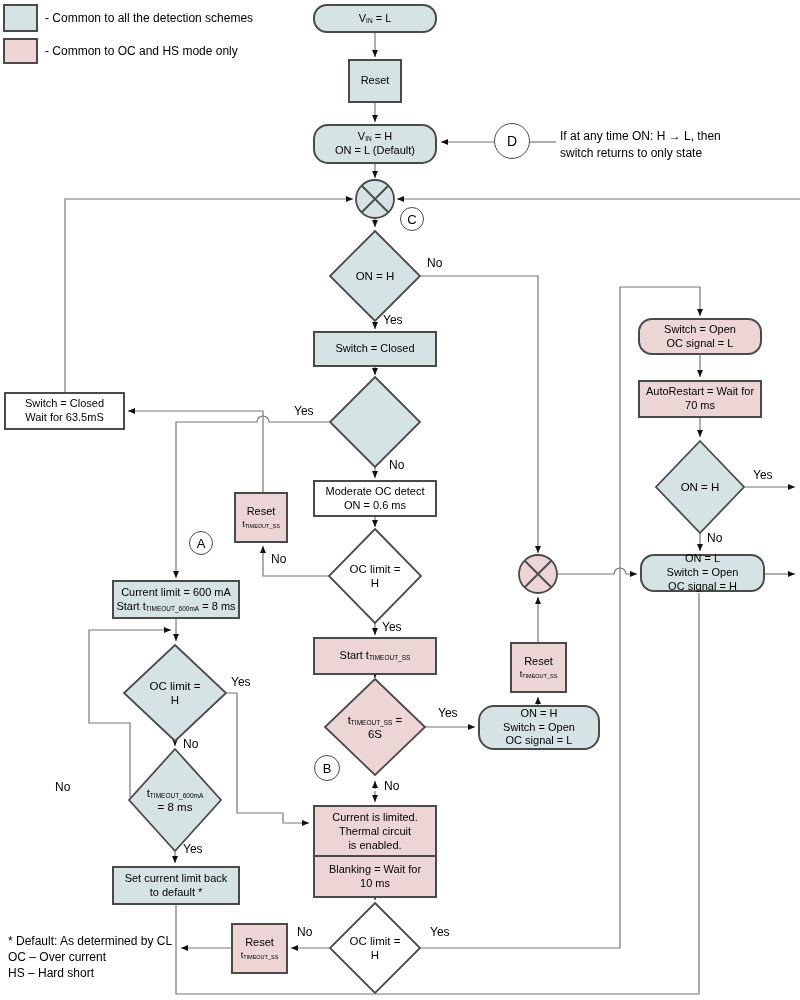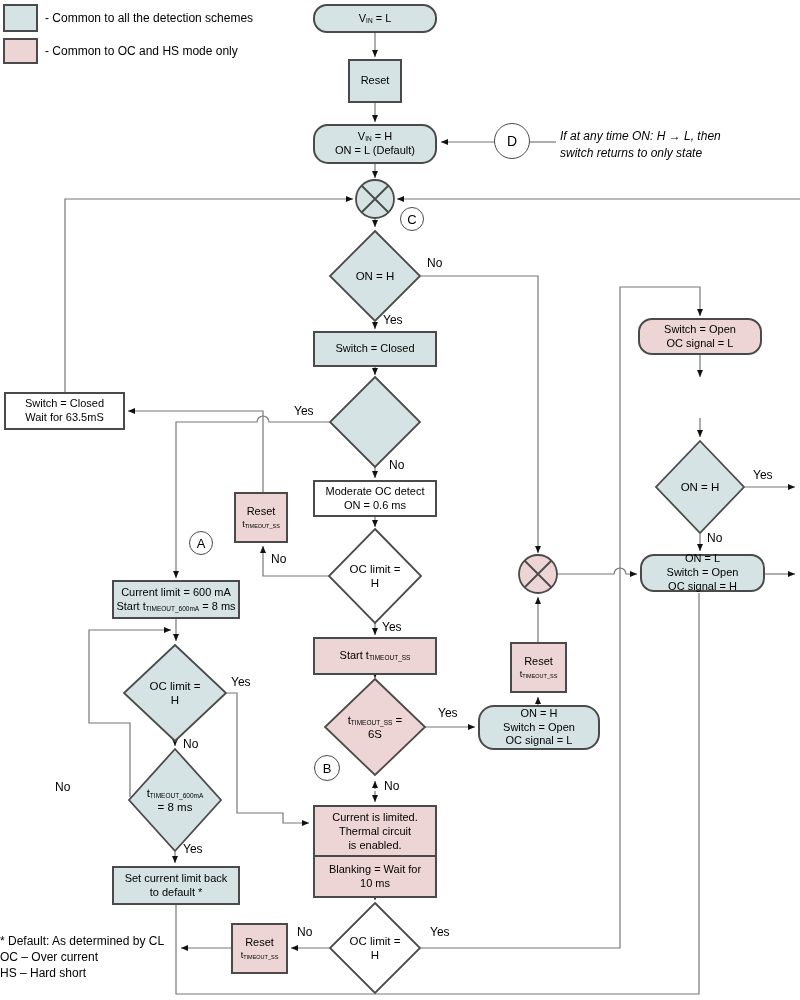--- a/index.html
+++ b/index.html
@@ -126,21 +126,21 @@
   <div class="circ" style="left:400px;top:207px;width:24px;height:24px;">
       <span>C</span>
     </div>
   <div class="circ" style="left:189px;top:531px;width:24px;height:24px;">
       <span>A</span>
     </div>
   <div class="circ" style="left:314px;top:755px;width:26px;height:26px;">
       <span>B</span>
     </div>
 
-  <div class="noteblock" style="left:560px;top:128px;font-style:italic;">
+  <div class="noteblock" style="left:560px;top:128px;">
     <span class="row">If at any time ON: H → L, then</span>
     <span class="row">switch returns to only state</span>
   </div>
 
   <div class="dtxt" style="left:330px;top:231px;width:90px;height:90px;">
       <span>ON = H</span>
     </div>
   <div class="dtxt" style="left:330px;top:531px;width:90px;height:90px;">
     <span class="row">OC limit =</span>
     <span class="row">H</span>
@@ -201,20 +201,24 @@
     <span class="row tline"><span>t</span><span class="sb2">TIMEOUT_SS</span></span>
   </div>
   <div class="box blue rounded" style="left:640px;top:554px;width:125px;height:38px;border-radius:14px;">
     <span class="row">ON = L</span>
     <span class="row">Switch = Open</span>
     <span class="row">OC signal = H</span>
   </div>
   <div class="box pink rounded" style="left:638px;top:318px;width:124px;height:37px;border-radius:14px;">
     <span class="row">Switch = Open</span>
     <span class="row">OC signal = L</span>
+  </div>
+  <div class="box pink" style="left:638px;top:380px;width:124px;height:38px;">
+    <span class="row">AutoRestart = Wait for</span>
+    <span class="row">70 ms</span>
   </div>
   <div class="box pink" style="left:313px;top:805px;width:124px;height:54px;">
     <span class="row">Current is limited.</span>
     <span class="row">Thermal circuit</span>
     <span class="row">is enabled.</span>
   </div>
   <div class="box pink" style="left:313px;top:855px;width:124px;height:43px;">
     <span class="row">Blanking = Wait for</span>
     <span class="row">10 ms</span>
   </div>
@@ -233,19 +237,19 @@
   <div class="lbl" style="left:183px;top:737px;">No</div>
   <div class="lbl" style="left:55px;top:780px;">No</div>
   <div class="lbl" style="left:183px;top:842px;">Yes</div>
   <div class="lbl" style="left:384px;top:779px;">No</div>
   <div class="lbl" style="left:438px;top:706px;">Yes</div>
   <div class="lbl" style="left:430px;top:925px;">Yes</div>
   <div class="lbl" style="left:297px;top:925px;">No</div>
   <div class="lbl" style="left:707px;top:531px;">No</div>
   <div class="lbl" style="left:753px;top:468px;">Yes</div>
 
-  <div class="noteblock" style="left:0;top:933px;line-height:16px;">
+  <div class="noteblock" style="left:8px;top:933px;line-height:16px;">
     <span class="row">* Default: As determined by CL</span>
     <span class="row">OC – Over current</span>
     <span class="row">HS – Hard short</span>
   </div>
 
 </div>
 
 </body></html>

